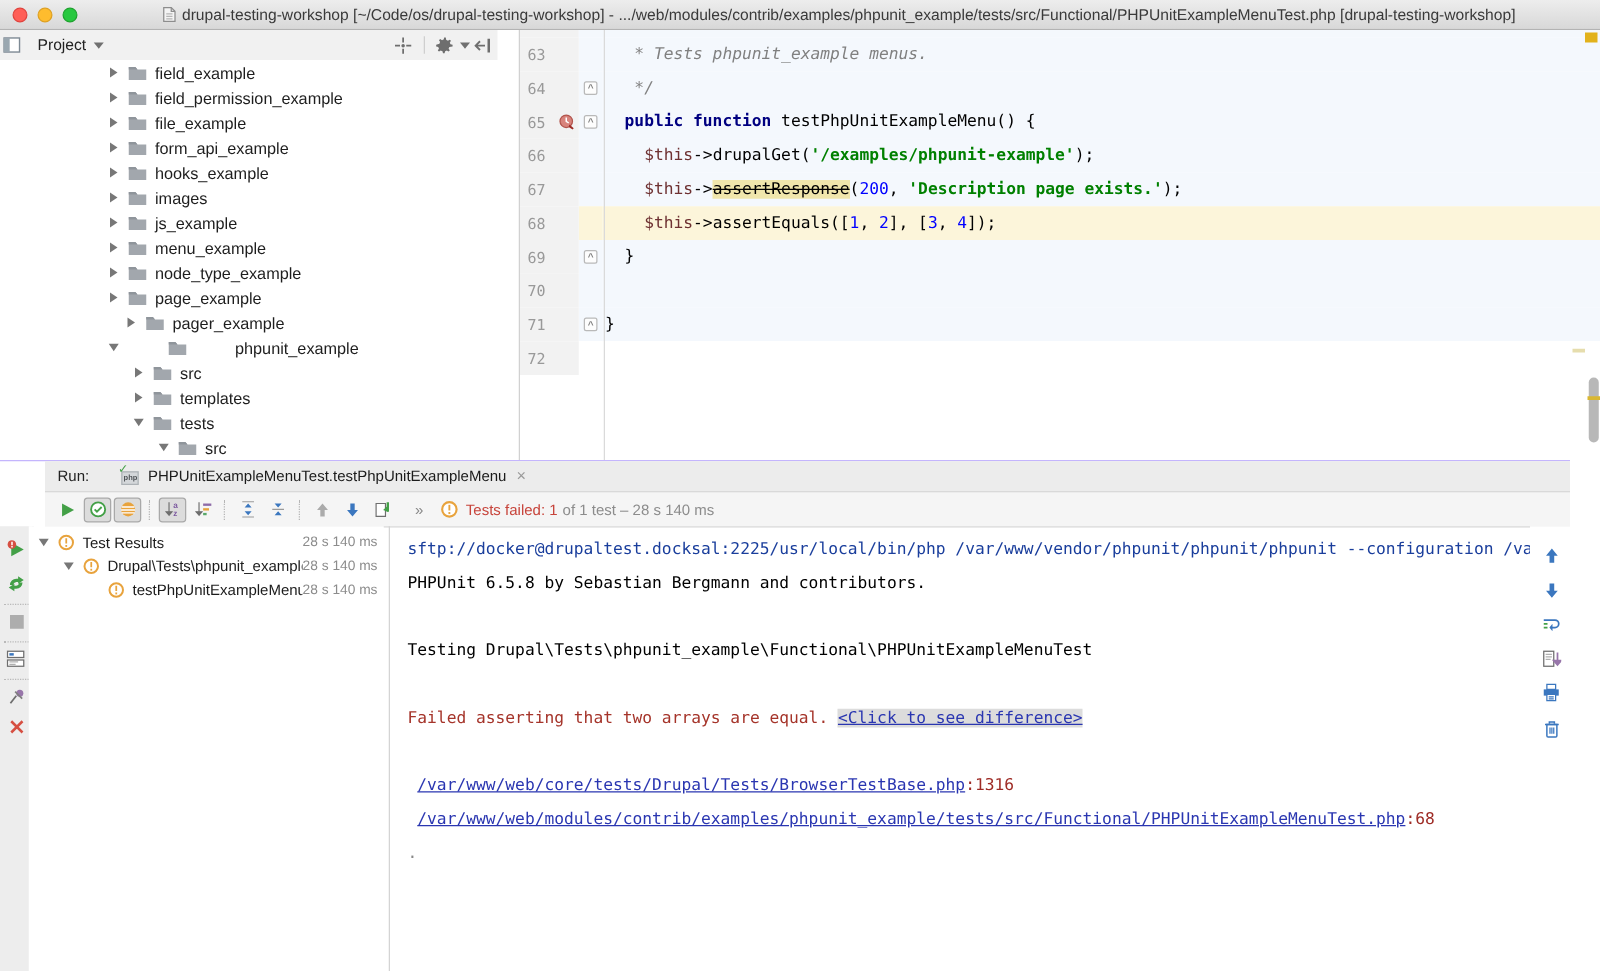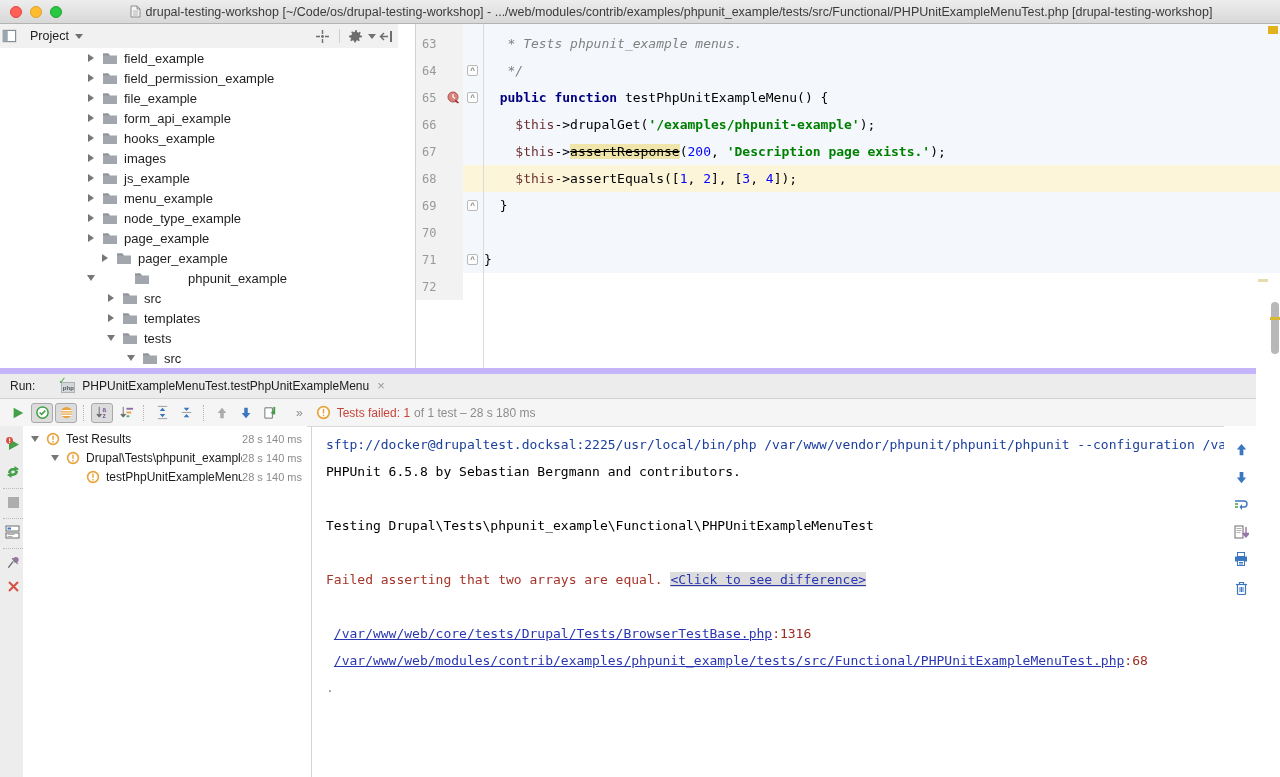--- a/index.html
+++ b/index.html
@@ -57,21 +57,21 @@
   .tk-var{color:#6E3132;}
   .tk-str{color:#008000;font-weight:bold;}
   .tk-num{color:#0000FF;}
   .tk-dep{color:#000;text-decoration:line-through;background:#F0E6AC;}
   .tk-plain{color:#000;}
   .stripe-square{position:absolute;right:3px;top:2px;width:10px;height:8px;background:#E2B21C;}
   .stripe-tick1{position:absolute;right:13px;top:255px;width:10px;height:3px;background:#E6DDAD;}
   .sb-thumb{position:absolute;right:2px;top:278px;width:8px;height:52px;background:rgba(125,125,125,.55);border-radius:4px;}
   .stripe-tick2{position:absolute;right:1px;top:293px;width:10px;height:3px;background:#D9B732;}
   
-  .run-panel{position:absolute;left:0;top:368px;width:1256px;height:409px;background:#fff;border-top:6px solid #c4b5fd;box-sizing:border-box;}
+  .run-panel{position:absolute;left:0;top:368px;width:1256px;height:409px;background:#fff;border-top:1px solid #c4b5fd;box-sizing:border-box;padding-left:36px;}
   .rp-tabs{height:24px;background:#ECECEC;border-bottom:1px solid #D2D2D2;display:flex;align-items:center;font-size:12px;color:#222;}
   .rp-run-label{margin-left:10px;}
   .rp-tab{display:flex;align-items:center;height:100%;padding:0 8px;margin-left:16px;}
   .rp-tab-label{margin-left:6px;color:#1B1B1B;}
   .rp-tab-close{margin-left:8px;color:#9A9A9A;font-size:13px;line-height:12px;}
   .php-ico{position:relative;width:17px;height:15px;flex:none;}
   .php-box{position:absolute;left:2px;top:3px;width:14px;height:11px;background:#D4D7DA;border:1px solid #ADB2B6;
     box-sizing:border-box;font:bold 6px "Liberation Sans",sans-serif;color:#4E5256;text-align:center;line-height:10px;}
   .php-check{position:absolute;left:-1px;top:-4px;color:#43A047;font:bold 10px "DejaVu Sans",sans-serif;}
   .rp-toolbar{height:27px;background:#F5F5F5;border-bottom:1px solid #DADADA;display:flex;align-items:center;padding-left:6px;}
@@ -522,21 +522,21 @@
           </svg>
         </span>
       <div class="rp-status">
         <span class="ovf">»</span>
         <svg width="15" height="15" viewBox="0 0 14 14">
             <circle cx="7" cy="7" r="5.4" fill="#FFF" stroke="#E8A33D" stroke-width="1.6"></circle>
             <rect x="6.3" y="3.6" width="1.4" height="4.2" fill="#E8A33D"></rect>
             <rect x="6.3" y="9" width="1.4" height="1.5" fill="#E8A33D"></rect>
           </svg>
         <span class="st-fail">Tests failed: 1</span>
-        <span class="st-rest">of 1 test – 28 s 180 ms</span>
+        <span class="st-rest">of 1 test – 28 s 140 ms</span>
       </div>
     </div>
 
     <div class="rp-body">
 
       <div class="vstrip">
         <span class="vicon" style="top:10px;">
             <svg width="16" height="16" viewBox="0 0 16 16">
               <path d="M4 3l10 5.5L4 14z" fill="#43A047"></path>
               <circle cx="4.5" cy="4.5" r="3.4" fill="#D64F42"></circle>

